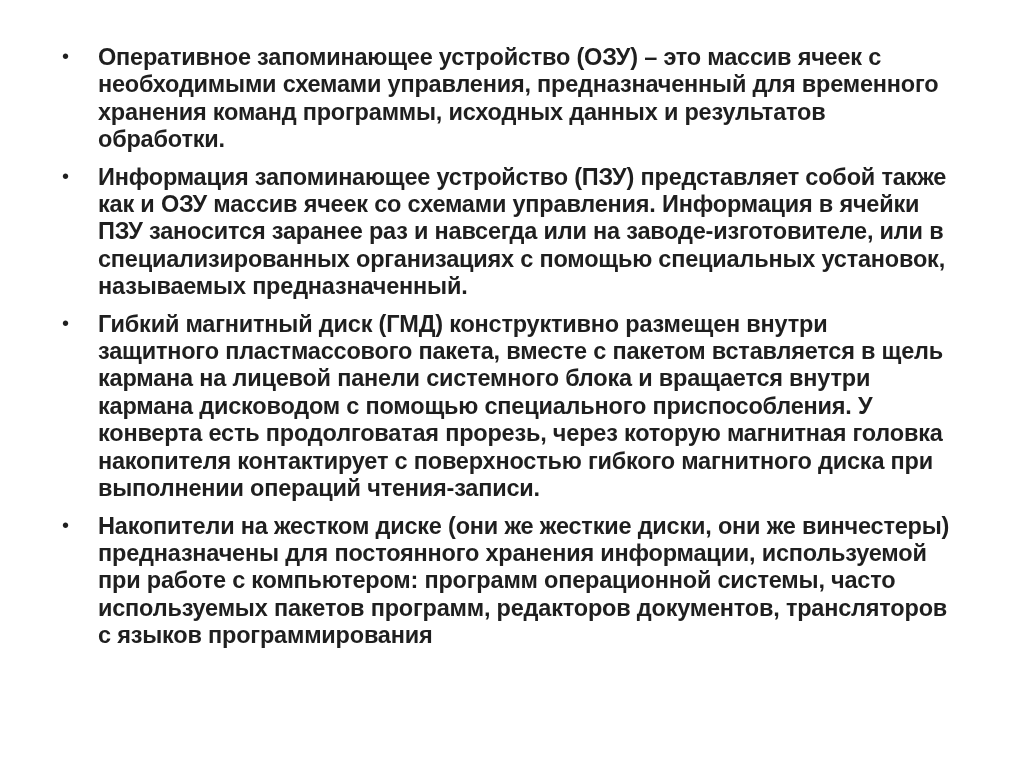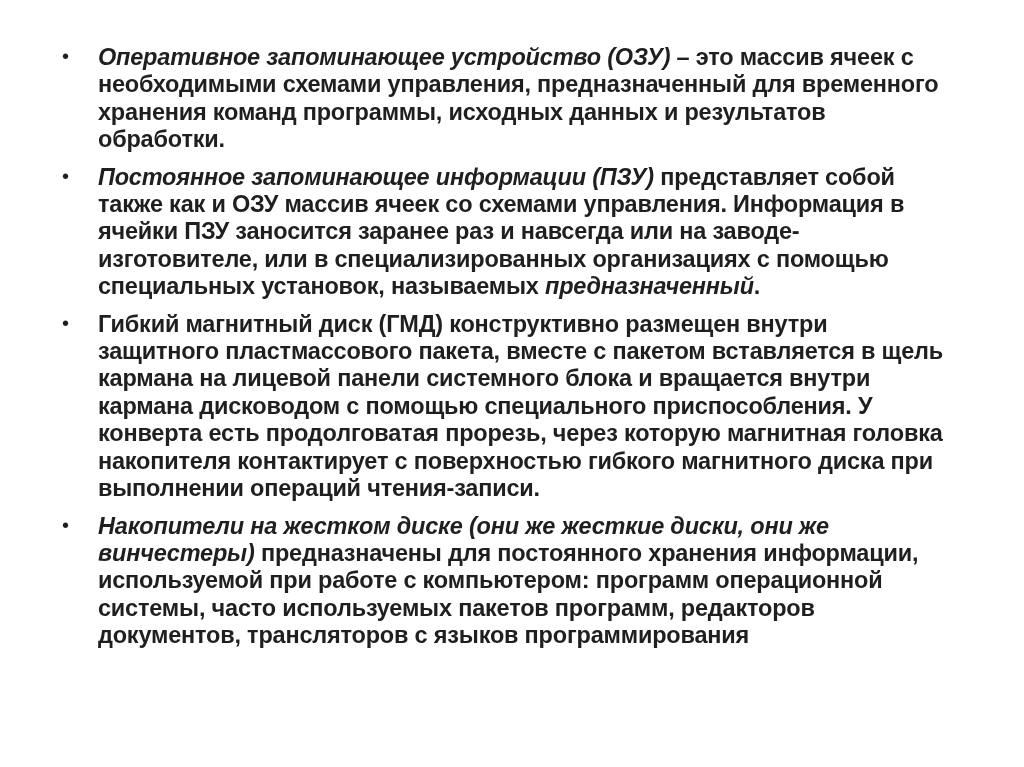--- a/index.html
+++ b/index.html
@@ -36,37 +36,36 @@
   }
   .dot {
     position: absolute;
     left: -36px;
     top: -1px;
     font-size: 20px;
     font-weight: 400;
     color: #1f1f1f;
   }
   .em {
-    font-style: italic;
   }
 </style>
 </head>
 <body>
 
 <div class="slide">
   <ul class="bullets">
 
     <li>
       <span class="dot">•</span>
       <span class="em">Оперативное запоминающее устройство (ОЗУ) </span><span>– это массив ячеек с необходимыми схемами управления, предназначенный для временного хранения команд программы, исходных данных и результатов обработки.</span><span class="em"></span><span></span>
     </li>
 
     <li>
       <span class="dot">•</span>
-      <span class="em">Постоянное запоминающее информации (ПЗУ) </span><span>представляет собой также как и ОЗУ массив ячеек со схемами управления. Информация в ячейки ПЗУ заносится заранее раз и навсегда или на заводе-изготовителе, или в специализированных организациях с помощью специальных установок, называемых </span><span class="em">предназначенный</span><span>.</span>
+      <span class="em">Информация запоминающее устройство (ПЗУ) </span><span>представляет собой также как и ОЗУ массив ячеек со схемами управления. Информация в ячейки ПЗУ заносится заранее раз и навсегда или на заводе-изготовителе, или в специализированных организациях с помощью специальных установок, называемых </span><span class="em">предназначенный</span><span>.</span>
     </li>
 
     <li>
       <span class="dot">•</span>
       <span class="em"></span><span>Гибкий магнитный диск (ГМД) конструктивно размещен внутри защитного пластмассового пакета, вместе с пакетом вставляется в щель кармана на лицевой панели системного блока и вращается внутри кармана дисководом с помощью специального приспособления. У конверта есть продолговатая прорезь, через которую магнитная головка накопителя контактирует с поверхностью гибкого магнитного диска при выполнении операций чтения-записи.</span><span class="em"></span><span></span>
     </li>
 
     <li>
       <span class="dot">•</span>
       <span class="em">Накопители на жестком диске (они же жесткие диски, они же винчестеры) </span><span>предназначены для постоянного хранения информации, используемой при работе с компьютером: программ операционной системы, часто используемых пакетов программ, редакторов документов, трансляторов с языков программирования</span><span class="em"></span><span></span>

